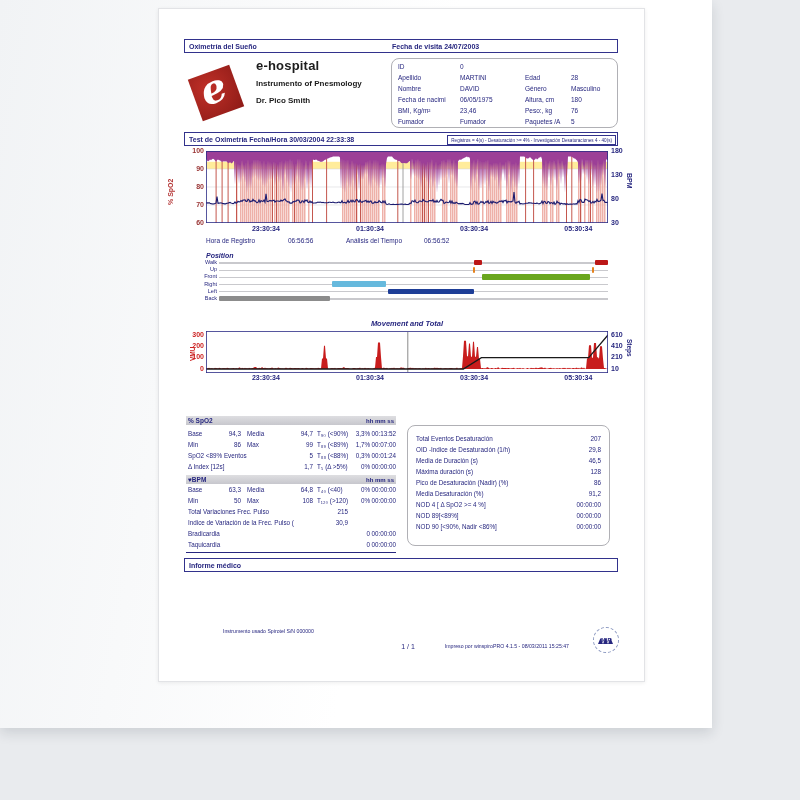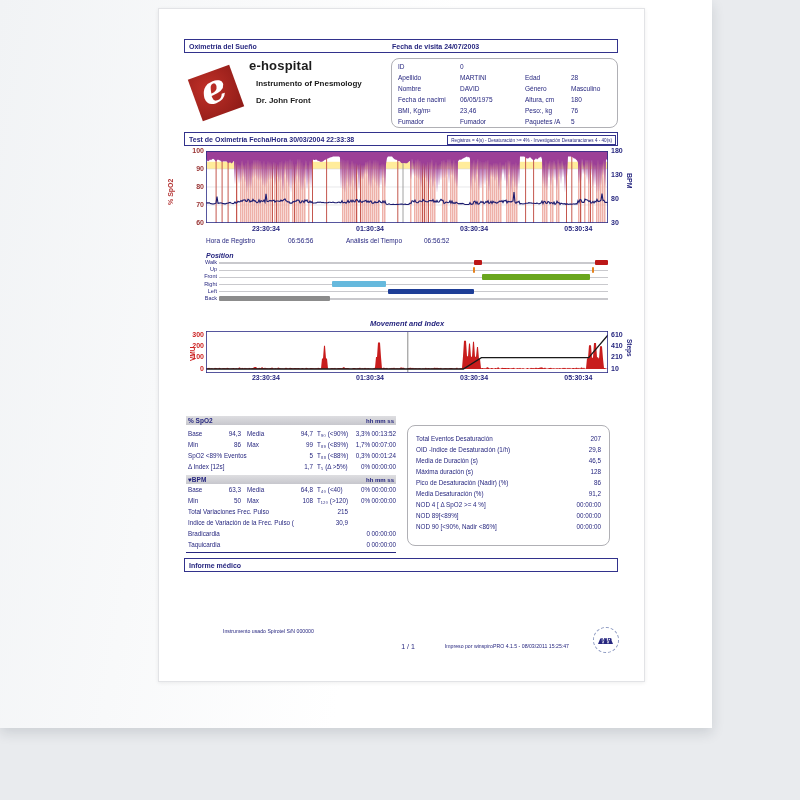--- a/index.html
+++ b/index.html
@@ -36,23 +36,23 @@
   <div id="page">
 
     <div class="abs bar" style="left:25px;top:30px;width:434px;height:14px">
       <span class="abs f7 b navy" style="left:4px;top:2.5px">Oximetría del Sueño</span>
       <span class="abs f7 b navy" style="left:207px;top:2.5px">Fecha de visita 24/07/2003</span>
     </div>
 
     <div class="abs" id="logo">
       <span>e</span>
     </div>
-    <span class="abs blk b" style="left:90px;top:50px;font-size:13px;letter-spacing:.2px">e-hospital</span>
+    <span class="abs blk b" style="left:97px;top:50px;font-size:13px;letter-spacing:.2px">e-hospital</span>
     <span class="abs blk b" style="left:97px;top:70px;font-size:8px">Instrumento of Pnesmology</span>
-    <span class="abs blk b" style="left:97px;top:87px;font-size:8px">Dr. John Front</span>
+    <span class="abs blk b" style="left:97px;top:87px;font-size:8px">Dr. Pico Smith</span>
 
     <div class="abs" id="patient-box" style="left:232px;top:49px;width:227px;height:70px">
         <div class="abs f65 navy" style="left: 6px; top: 4px;">ID</div>
         <div class="abs f65 navy" style="left: 68px; top: 4px;">0</div>
         <div class="abs f65 navy" style="left: 6px; top: 15px;">Apellido</div>
         <div class="abs f65 navy" style="left: 68px; top: 15px;">MARTINI</div>
         <div class="abs f65 navy" style="left: 133px; top: 15px;">Edad</div>
         <div class="abs f65 navy" style="left: 179px; top: 15px;">28</div>
         <div class="abs f65 navy" style="left: 6px; top: 26px;">Nombre</div>
         <div class="abs f65 navy" style="left: 68px; top: 26px;">DAVID</div>
@@ -222,21 +222,21 @@
         <rect x="0.4" y="0.4" width="401.2" height="71.2" fill="none" stroke="#2c2c86" stroke-width="0.8"></rect>
       </svg>
     <span class="abs f7 b navy rotr" style="left:474px;top:164px">BPM</span>
     <span class="abs f65 navy" style="left:47px;top:228px">Hora de Registro</span>
     <span class="abs f65 navy" style="left:129px;top:228px">06:56:56</span>
     <span class="abs f65 navy" style="left:187px;top:228px">Análisis del Tiempo</span>
     <span class="abs f65 navy" style="left:265px;top:228px">06:56:52</span>
 
     <span class="abs f7 b i navy" style="left:47px;top:243px">Position</span>
 
-    <span class="abs f75 b i navy ctr" style="left:148px;top:311px;width:200px">Movement and Index</span>
+    <span class="abs f75 b i navy ctr" style="left:148px;top:311px;width:200px">Movement and Total</span>
     <span class="abs f65 b red rotl" style="left:30px;top:352px">VMU</span>
     <svg id="svg-movement" class="abs" style="left:47px;top:322px" width="402" height="42" viewBox="0 0 402 42">
         <line x1="201.8" x2="201.8" y1="1" y2="41" stroke="#8a8a8a" stroke-width="1"></line>
         <path d="M0,38L0,37.3L1,37.5L2,37.2L3,36.7L4,37.3L5,37.6L6,37.1L7,37.7L8,37.6L9,36.8L10,37.2L11,37.1L12,37.7L13,36.8L14,37.0L15,37.6L16,37.4L17,37.0L18,37.3L19,37.1L20,37.4L21,36.7L22,37.0L23,37.2L24,37.7L25,37.3L26,37.5L27,37.0L28,36.9L29,37.7L30,37.1L31,37.5L32,37.6L33,36.6L34,36.6L35,37.7L36,36.8L37,37.3L38,37.6L39,36.8L40,37.4L41,37.1L42,37.8L43,36.7L44,37.3L45,37.4L46,37.0L47,37.1L48,36.3L49,36.1L50,36.1L51,36.9L52,37.5L53,36.8L54,37.1L55,37.2L56,35.8L57,36.9L58,36.9L59,36.8L60,37.0L61,37.2L62,37.3L63,37.6L64,37.0L65,36.9L66,36.6L67,37.1L68,37.7L69,37.1L70,37.3L71,37.6L72,36.6L73,36.7L74,37.2L75,37.3L76,37.5L77,37.2L78,37.8L79,37.0L80,36.8L81,36.9L82,37.5L83,37.2L84,36.7L85,37.1L86,37.0L87,37.5L88,36.9L89,37.1L90,37.0L91,37.2L92,37.1L93,36.9L94,37.6L95,37.6L96,37.1L97,37.1L98,37.7L99,37.4L100,36.7L101,37.1L102,37.2L103,37.7L104,36.9L105,37.0L106,37.1L107,37.3L108,37.3L109,37.5L110,37.1L111,37.5L112,36.7L113,37.1L114,37.2L115,37.4L116,27.5L117,27.5L118,14.8L119,14.8L120,27.5L121,27.5L122,37.4L123,37.7L124,37.7L125,37.1L126,37.3L127,37.1L128,37.5L129,36.7L130,37.7L131,37.4L132,37.0L133,37.1L134,36.9L135,37.1L136,37.3L137,36.6L138,36.1L139,37.0L140,36.9L141,37.0L142,36.9L143,37.3L144,37.8L145,37.8L146,37.7L147,37.1L148,36.9L149,37.0L150,37.5L151,37.6L152,37.1L153,37.3L154,36.5L155,37.7L156,37.1L157,37.6L158,37.3L159,36.8L160,37.2L161,37.5L162,37.0L163,37.2L164,37.6L165,37.6L166,37.7L167,37.4L168,37.1L169,36.8L170,26.0L171,26.0L172,11.4L173,11.4L174,11.4L175,26.0L176,37.7L177,36.7L178,36.7L179,36.9L180,37.3L181,36.7L182,37.7L183,37.8L184,37.1L185,37.6L186,36.8L187,37.5L188,36.6L189,37.6L190,37.3L191,37.2L192,37.2L193,37.5L194,37.0L195,36.2L196,36.7L197,36.8L198,36.7L199,37.7L200,37.7L201,37.8L202,37.1L203,37.1L204,36.8L205,36.7L206,37.2L207,36.8L208,37.6L209,36.9L210,37.2L211,37.3L212,37.5L213,37.0L214,37.2L215,37.5L216,37.8L217,37.1L218,37.7L219,37.1L220,36.7L221,37.5L222,36.9L223,36.9L224,37.6L225,37.5L226,36.9L227,37.4L228,36.8L229,36.7L230,37.1L231,36.7L232,36.9L233,36.9L234,37.3L235,36.8L236,37.7L237,37.6L238,37.4L239,37.0L240,37.3L241,37.3L242,37.5L243,37.2L244,36.9L245,37.1L246,37.0L247,37.6L248,37.5L249,37.4L250,37.3L251,36.6L252,37.7L253,37.6L254,37.3L255,37.3L256,37.1L257,25.3L258,9.7L259,9.7L260,9.7L261,25.3L262,25.3L263,12.5L264,12.5L265,25.8L266,25.8L267,10.8L268,10.8L269,25.8L270,25.8L271,15.9L272,15.9L273,28.1L274,28.1L275,37.3L276,36.9L277,37.1L278,37.6L279,36.9L280,37.4L281,36.1L282,36.6L283,37.1L284,37.7L285,36.9L286,37.0L287,37.3L288,37.8L289,37.0L290,37.0L291,37.5L292,35.9L293,36.9L294,37.8L295,37.5L296,36.7L297,37.0L298,37.1L299,37.0L300,36.9L301,37.3L302,37.0L303,37.1L304,37.5L305,37.2L306,37.2L307,36.9L308,36.7L309,37.8L310,37.4L311,37.3L312,37.1L313,37.6L314,36.7L315,37.6L316,37.4L317,37.0L318,37.4L319,37.7L320,37.8L321,37.1L322,37.0L323,37.8L324,37.4L325,36.7L326,37.3L327,37.0L328,37.2L329,37.3L330,36.6L331,37.3L332,37.1L333,37.0L334,36.6L335,36.6L336,36.3L337,36.9L338,37.2L339,36.4L340,37.4L341,37.6L342,37.4L343,36.9L344,37.0L345,36.7L346,37.5L347,37.2L348,37.3L349,37.4L350,37.5L351,36.9L352,37.6L353,37.3L354,36.9L355,37.4L356,37.5L357,36.8L358,37.2L359,36.7L360,37.5L361,37.4L362,36.7L363,37.4L364,36.7L365,37.7L366,37.3L367,36.9L368,37.1L369,37.6L370,36.8L371,36.7L372,37.6L373,36.8L374,37.8L375,36.6L376,36.6L377,37.5L378,36.6L379,37.7L380,37.4L381,27.3L382,27.3L383,14.2L384,14.2L385,14.2L386,27.3L387,26.3L388,11.9L389,11.9L390,11.9L391,26.3L392,26.3L393,27.8L394,15.3L395,15.3L396,15.3L397,27.8L398,36.9L399,36.9L400,37.5L401,37.8L402,37.5L402,38Z" fill="#c81d1d"></path>
         <polyline points="0.0,38.0 257.3,38.0 275.4,26.7 382.7,26.7 402.0,4.0" fill="none" stroke="#1a1a1a" stroke-width="1.3"></polyline>
         <rect x="0.4" y="0.4" width="401.2" height="41.2" fill="none" stroke="#2c2c86" stroke-width="0.8"></rect>
       </svg>
     <span class="abs f65 b navy rotr" style="left:474px;top:330px">Steps</span>
 
     <div class="abs ghead" style="left:27px;top:407px">

